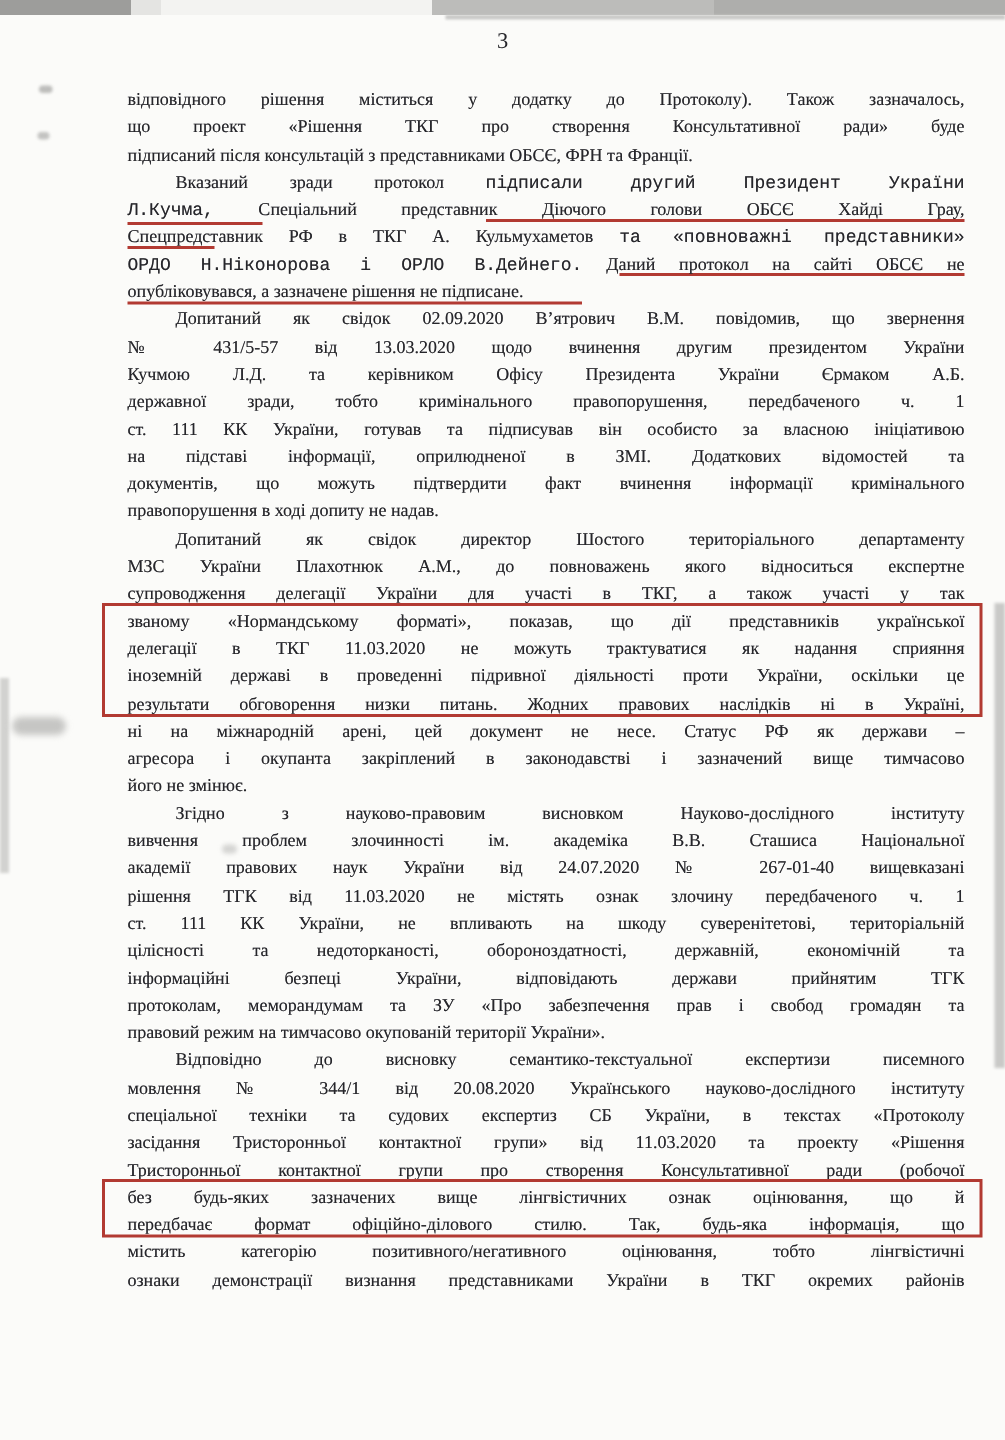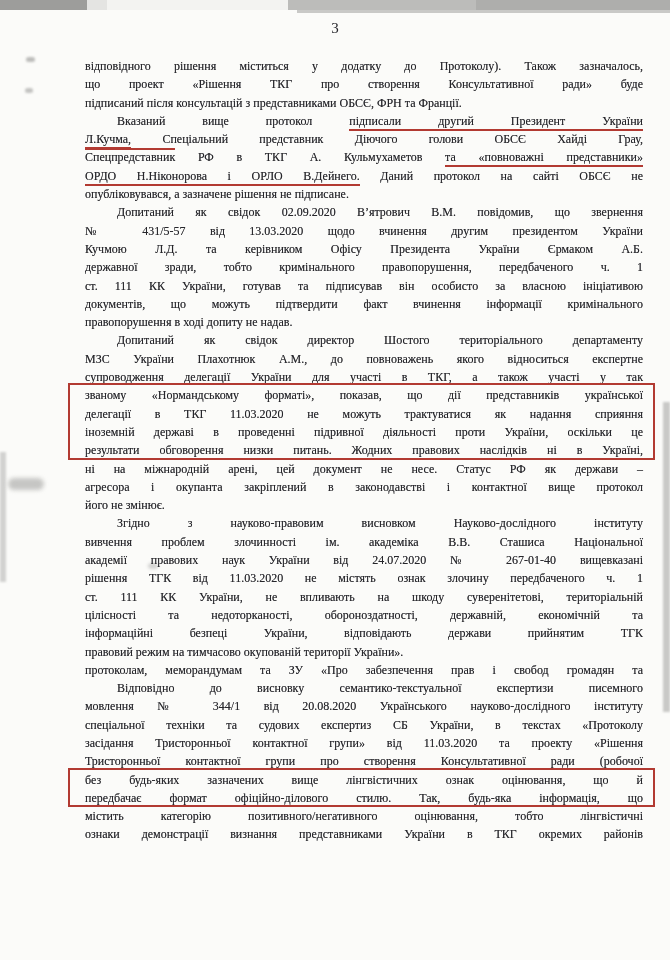--- a/index.html
+++ b/index.html
@@ -56,21 +56,22 @@
   }
   .line{
     height:18.3px;
     text-align:justify;
     text-align-last:justify;
   }
   .line.end{text-align-last:left;}
   .line.indent{padding-left:32px;}
   .redline{
     border-bottom:2px solid var(--red,#b23a32);
-    padding-bottom:1px;
+    padding-bottom:17px;
+    font-family:Liberation Mono, monospace;
   }
   .redover{
     border-top:2px solid var(--red,#b23a32);
   }
   .red-box{position:relative;}
   .red-box .box-border{
     position:absolute;left:-17px;right:-12px;top:-3px;bottom:0;
     border:2.5px solid var(--red,#b23a32);
     pointer-events:none;
   }
@@ -90,60 +91,61 @@
 
   <div class="page-num">3</div>
 
   <div class="content">
       <div>
         <div class="line">відповідного рішення міститься у додатку до Протоколу). Також зазначалось,</div>
         <div class="line">що проект «Рішення ТКГ про створення Консультативної ради» буде</div>
         <div class="line end">підписаний після консультацій з представниками ОБСЄ, ФРН та Франції.</div>
       </div>
       <div>
-        <div class="line indent"><span>Вказаний вище протокол </span><span class="redline">підписали другий Президент України</span></div>
+        <div class="line indent"><span>Вказаний зради протокол </span><span class="redline">підписали другий Президент України</span></div>
         <div class="line"><span class="redline">Л.Кучма,</span><span> Спеціальний представник Діючого голови ОБСЄ Хайді Грау,</span></div>
         <div class="line"><span class="redover">Спецпредставник</span><span> РФ в ТКГ А. Кульмухаметов </span><span class="redline">та «повноважні представники»</span></div>
         <div class="line"><span class="redline">ОРДО Н.Ніконорова і ОРЛО В.Дейнего.</span><span> Даний протокол на сайті ОБСЄ не</span></div>
         <div class="line end">опубліковувався, а зазначене рішення не підписане.</div>
       </div>
       <div>
         <div class="line indent">Допитаний як свідок 02.09.2020 В’ятрович В.М. повідомив, що звернення</div>
         <div class="line">№ 431/5-57 від 13.03.2020 щодо вчинення другим президентом України</div>
         <div class="line">Кучмою Л.Д. та керівником Офісу Президента України Єрмаком А.Б.</div>
         <div class="line">державної зради, тобто кримінального правопорушення, передбаченого ч. 1</div>
         <div class="line">ст. 111 КК України, готував та підписував він особисто за власною ініціативою</div>
+        <div class="line">на підставі інформації, оприлюдненої в ЗМІ. Додаткових відомостей та</div>
         <div class="line">документів, що можуть підтвердити факт вчинення інформації кримінального</div>
         <div class="line end">правопорушення в ході допиту не надав.</div>
       </div>
       <div>
         <div class="line indent">Допитаний як свідок директор Шостого територіального департаменту</div>
         <div class="line">МЗС України Плахотнюк А.М., до повноважень якого відноситься експертне</div>
         <div class="line">супроводження делегації України для участі в ТКГ, а також участі у так</div>
         <div class="red-box">
           <div class="box-border"></div>
           <div class="line">званому «Нормандському форматі», показав, що  дії представників української</div>
           <div class="line">делегації в ТКГ 11.03.2020 не можуть трактуватися як надання сприяння</div>
           <div class="line">іноземній державі в проведенні підривної діяльності проти України, оскільки це</div>
           <div class="line">результати обговорення низки питань. Жодних правових наслідків ні в Україні,</div>
         </div>
         <div class="line">ні на міжнародній арені, цей документ не несе. Статус РФ як держави –</div>
-        <div class="line">агресора і окупанта закріплений в законодавстві і контактної вище протокол</div>
+        <div class="line">агресора і окупанта закріплений в законодавстві і зазначений вище тимчасово</div>
         <div class="line end">його не змінює.</div>
       </div>
       <div>
         <div class="line indent">Згідно з науково-правовим висновком Науково-дослідного інституту</div>
         <div class="line">вивчення проблем злочинності ім. академіка В.В. Сташиса Національної</div>
         <div class="line">академії правових наук України від 24.07.2020 № 267-01-40 вищевказані</div>
         <div class="line">рішення ТГК від 11.03.2020 не містять ознак злочину передбаченого ч. 1</div>
         <div class="line">ст. 111 КК України, не впливають на шкоду суверенітетові, територіальній</div>
         <div class="line">цілісності та недоторканості, обороноздатності, державній, економічній та</div>
         <div class="line">інформаційні безпеці України, відповідають держави прийнятим ТГК</div>
+        <div class="line">протоколам, меморандумам та ЗУ «Про забезпечення прав і свобод громадян та</div>
         <div class="line end">правовий режим на тимчасово окупованій території України».</div>
-        <div class="line">протоколам, меморандумам та ЗУ «Про забезпечення прав і свобод громадян та</div>
       </div>
       <div>
         <div class="line indent">Відповідно до висновку семантико-текстуальної експертизи писемного</div>
         <div class="line">мовлення № 344/1 від 20.08.2020 Українського науково-дослідного інституту</div>
         <div class="line">спеціальної техніки та судових експертиз СБ України, в текстах «Протоколу</div>
         <div class="line">засідання Тристоронньої контактної групи» від 11.03.2020 та проекту «Рішення</div>
         <div class="line">Тристоронньої контактної групи про створення Консультативної ради (робочої</div>
         <div class="red-box">
           <div class="box-border"></div>
           <div class="line">без будь-яких зазначених вище лінгвістичних ознак оцінювання, що й</div>

